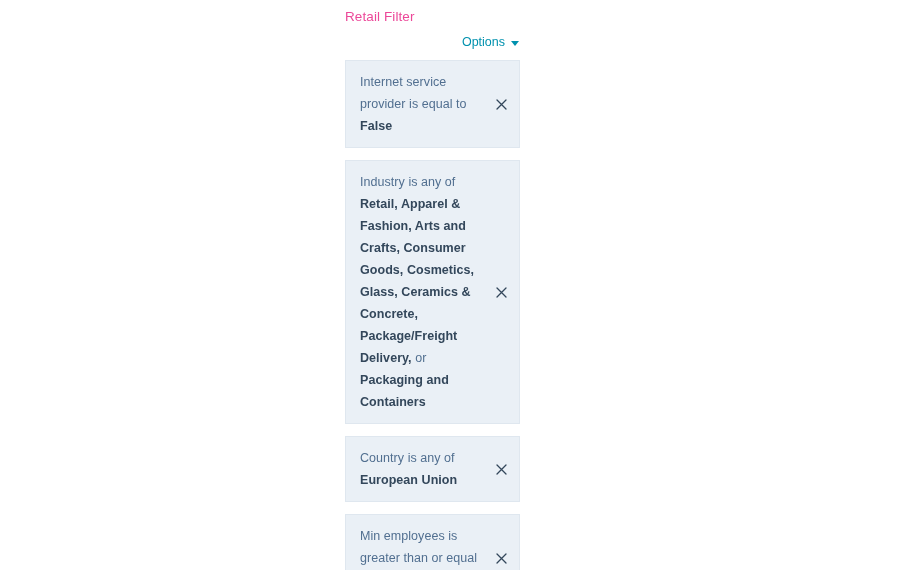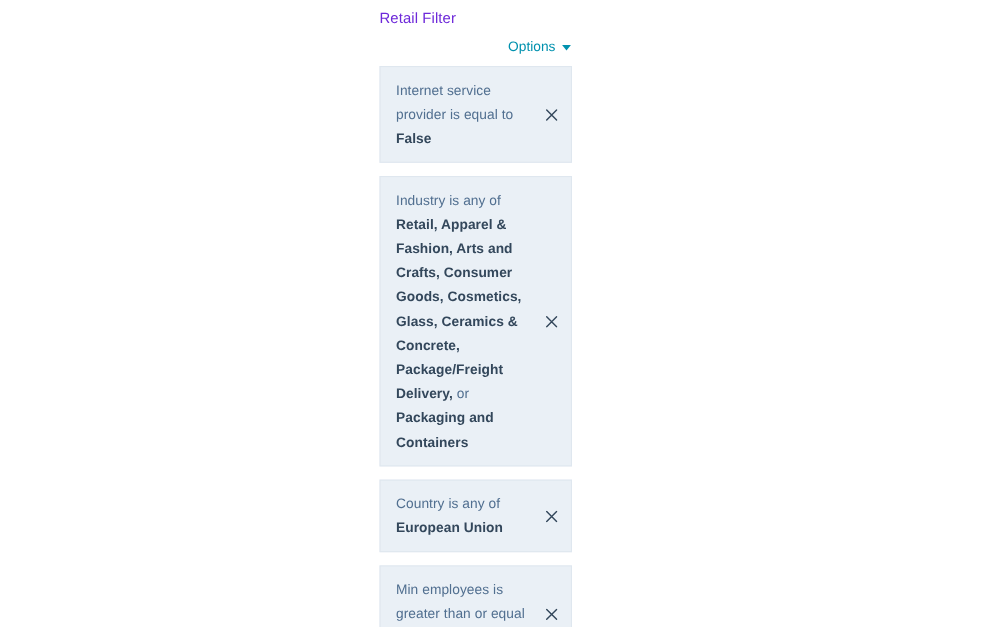--- a/index.html
+++ b/index.html
@@ -13,21 +13,21 @@
     font-family: "Liberation Sans", sans-serif;
     overflow: hidden;
   }
   .filter-panel {
     position: absolute;
     left: 345px;
     top: 0;
     width: 175px;
   }
   .panel-title {
-    color: #6d28d9;
+    color: #ec4899;
     font-size: 13.5px;
     line-height: 16px;
     padding-top: 9px;
     letter-spacing: 0.1px;
   }
   .options-row {
     display: flex;
     justify-content: flex-end;
     align-items: center;
     padding-top: 10px;

